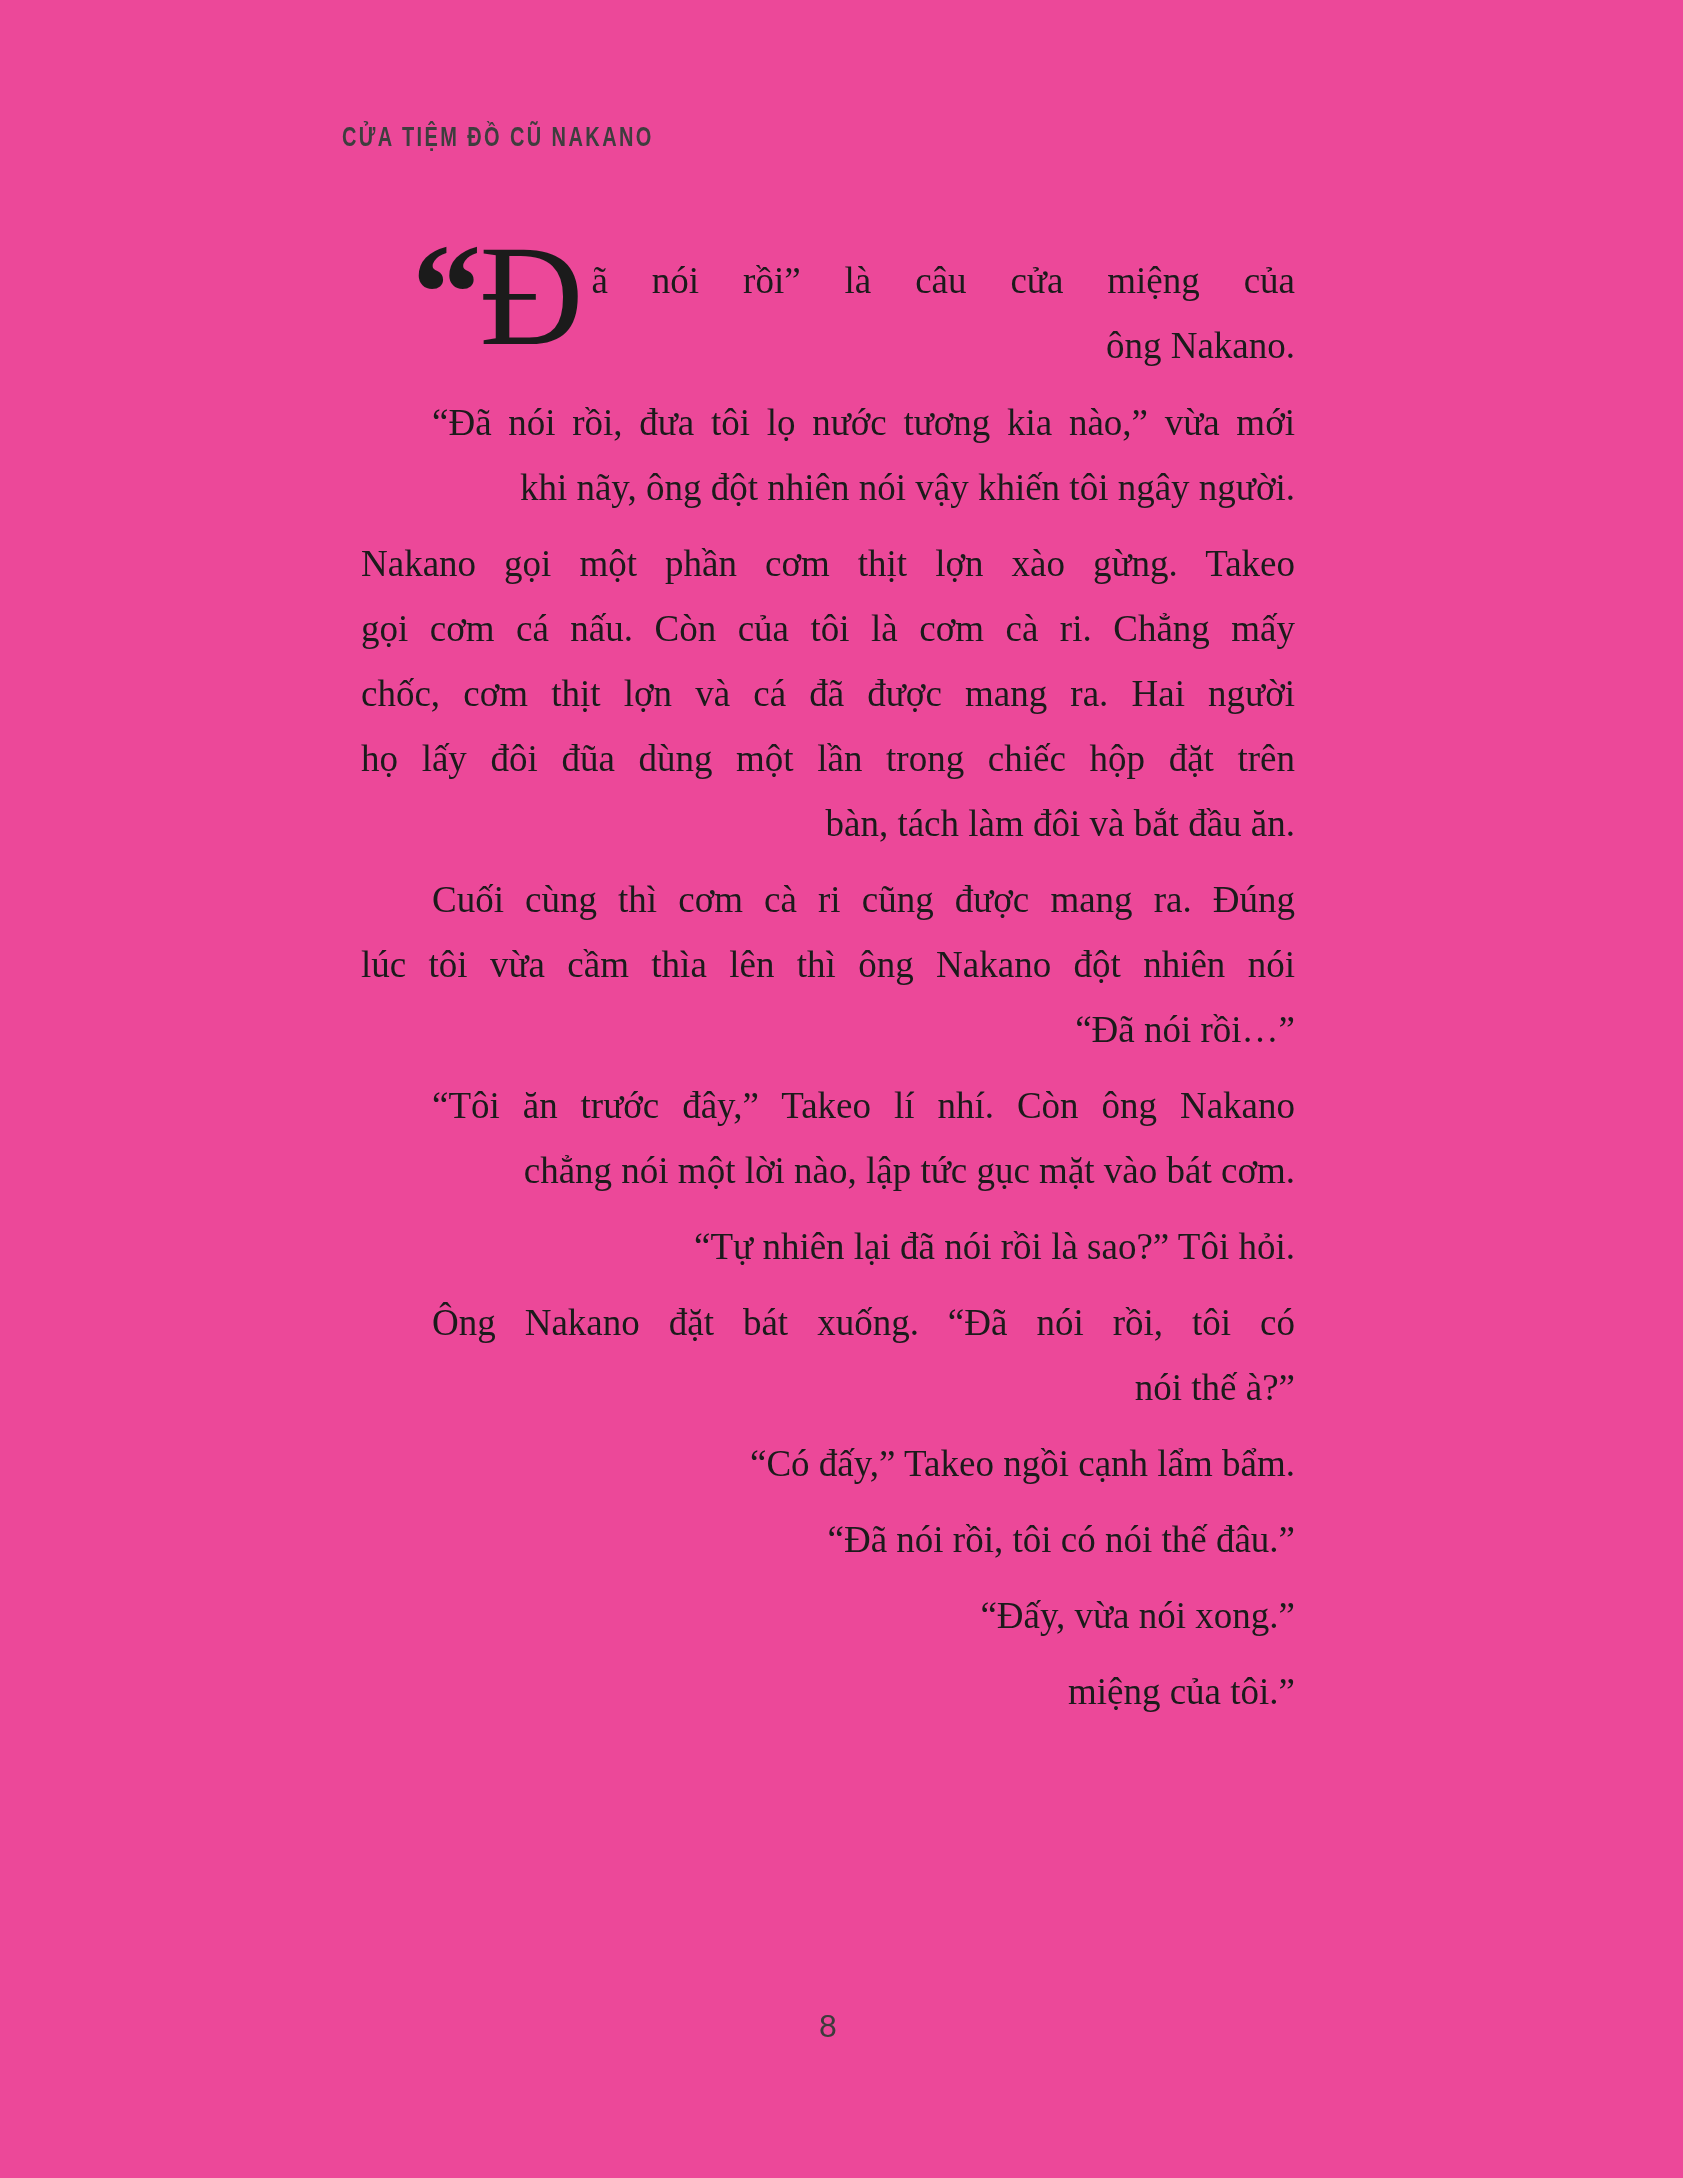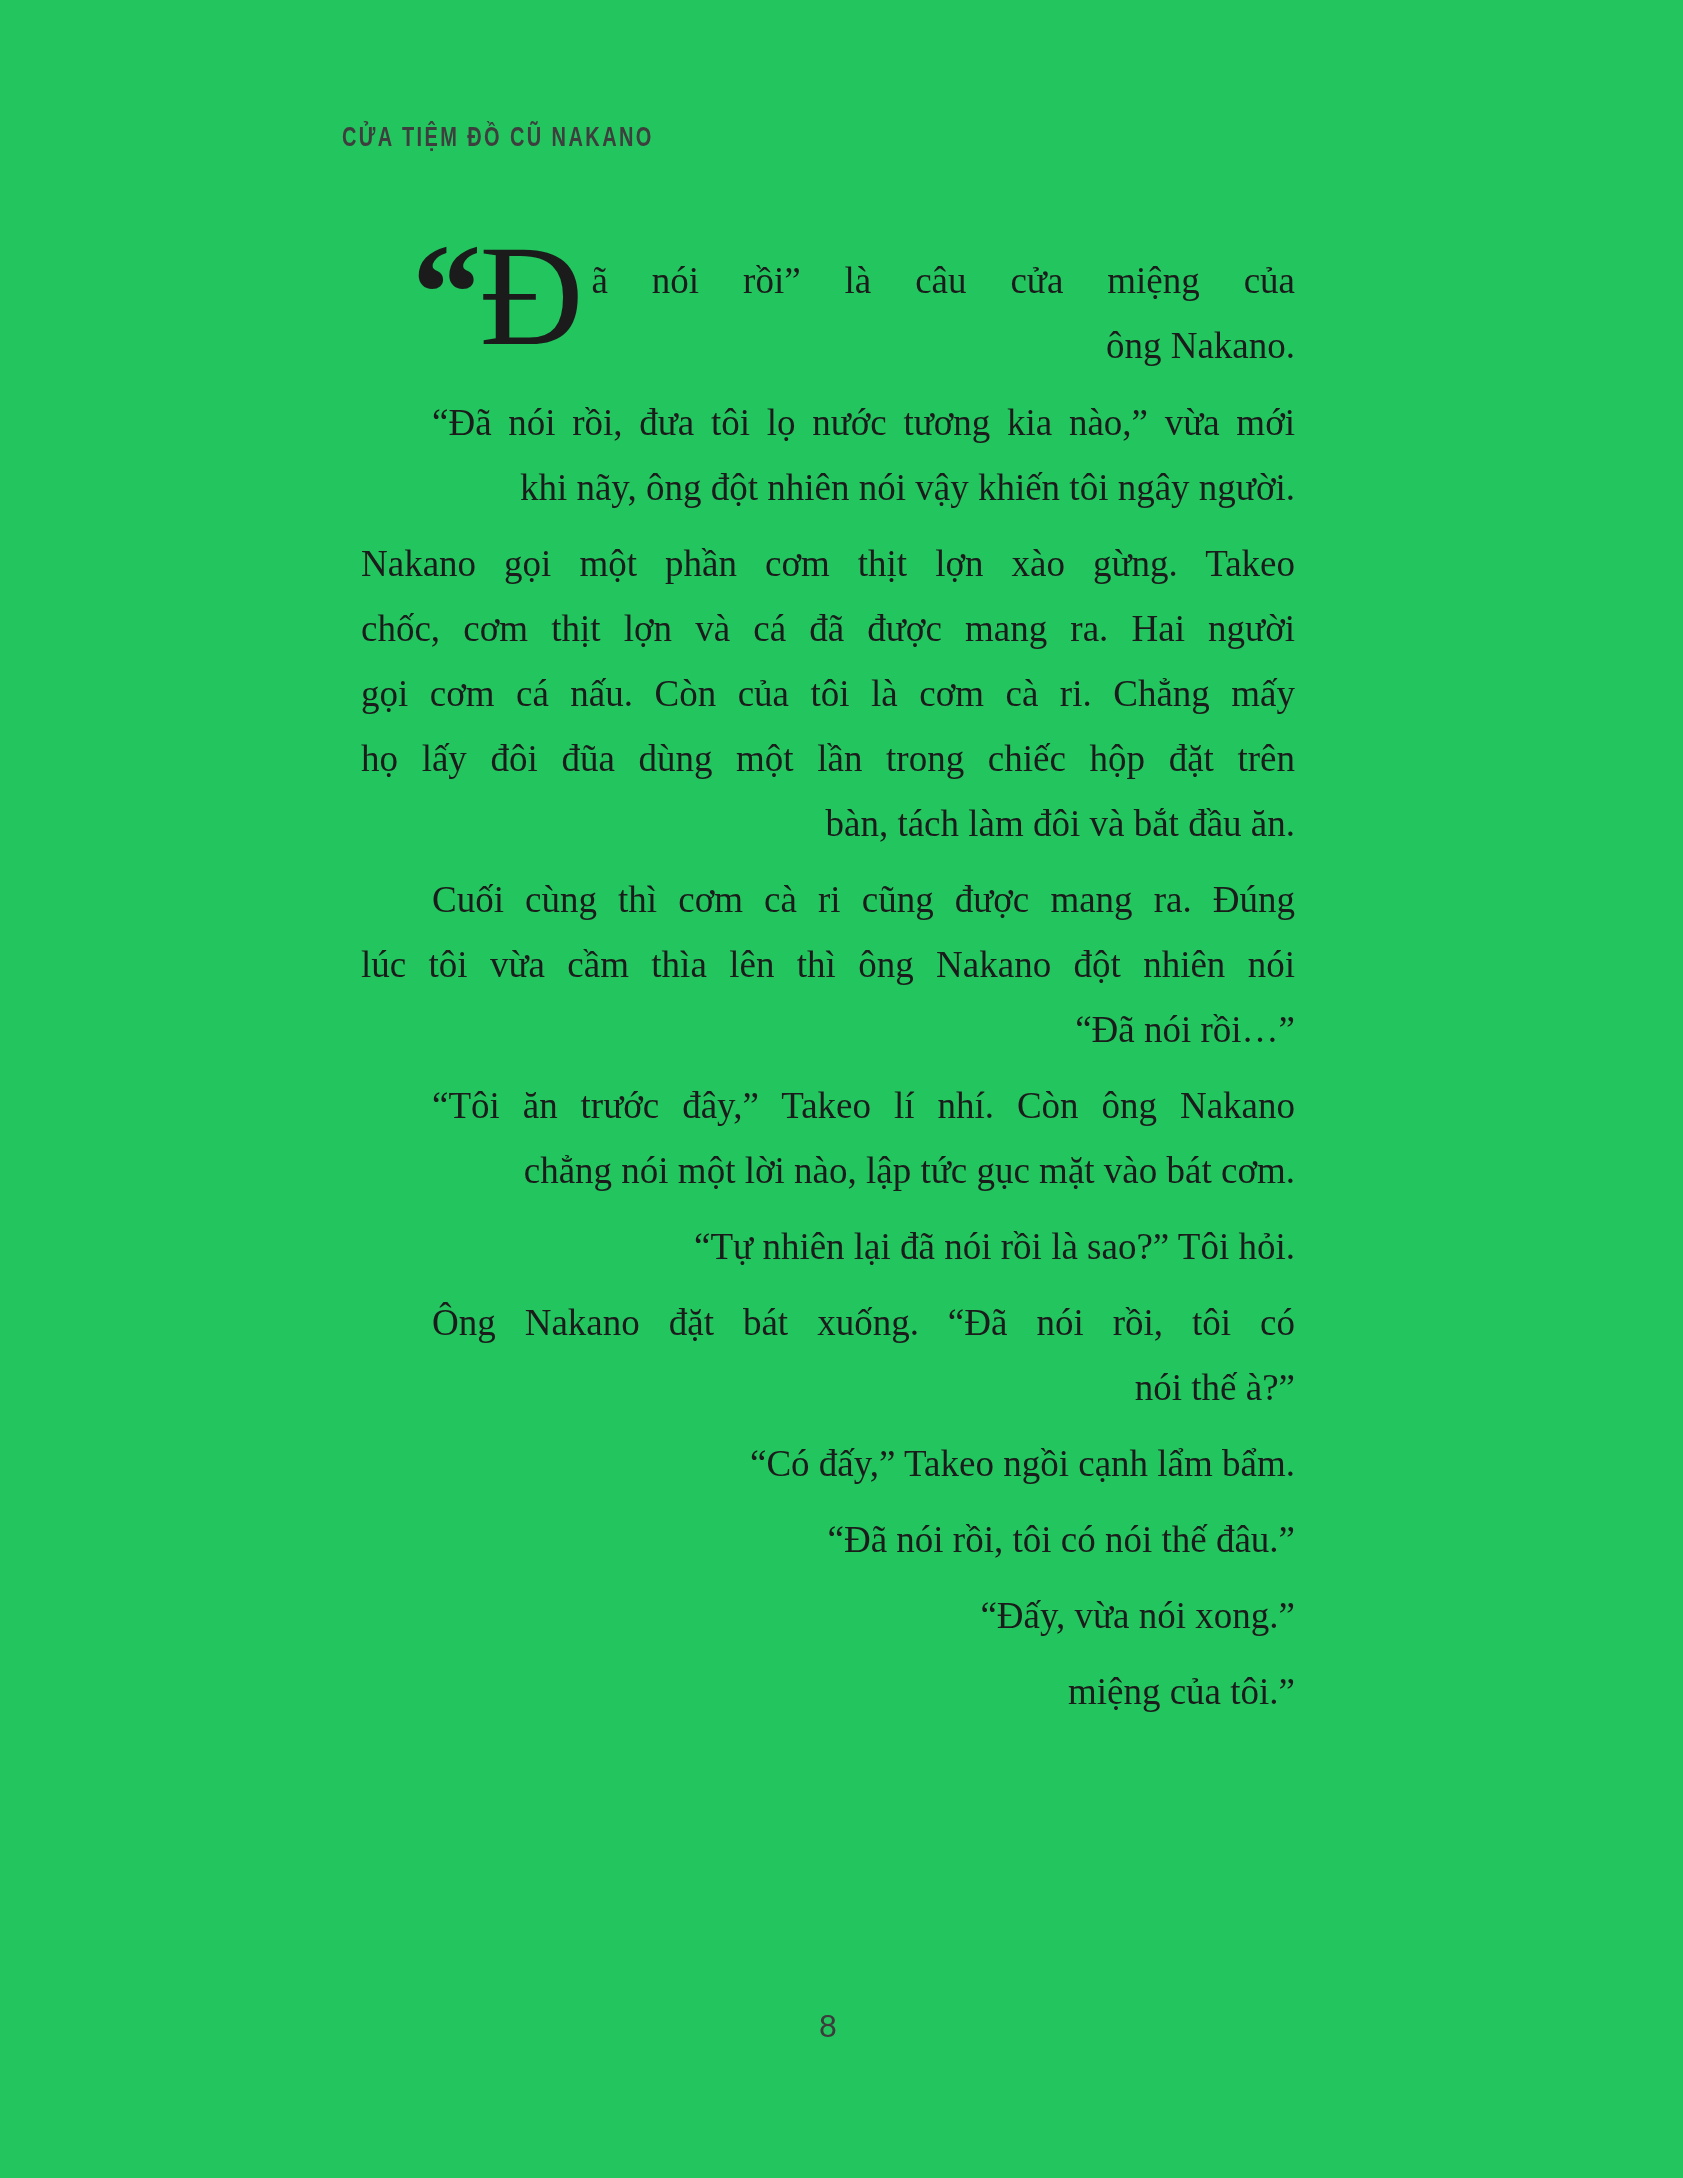--- a/index.html
+++ b/index.html
@@ -1,20 +1,20 @@
 <!DOCTYPE html>
 <html><head>
 <meta charset="utf-8">
 <style>
   * { margin:0; padding:0; box-sizing:border-box; }
   html, body { background:#ffffff; }
   .page {
     position:relative;
     width:1683px; height:2178px;
-    background:#22c55e;
+    background:#ec4899;
     font-family:"Liberation Serif", serif;
     color:#1b1b1b;
     overflow:hidden;
   }
   .running-header {
     position:absolute; left:342px; top:121px;
     font-family:"Liberation Sans", sans-serif;
     font-weight:700;
     font-size:25px;
     letter-spacing:3px;
@@ -78,22 +78,22 @@
       </div>
     </div>
 
     <div class="para">
       <div class="tl j ind">“Đã nói rồi, đưa tôi lọ nước tương kia nào,” vừa mới</div>
       <div class="tl">khi nãy, ông đột nhiên nói vậy khiến tôi ngây người.</div>
     </div>
 
     <div class="para">
       <div class="tl j">Nakano gọi một phần cơm thịt lợn xào gừng. Takeo</div>
+      <div class="tl j">gọi cơm cá nấu. Còn của tôi là cơm cà ri. Chẳng mấy</div>
       <div class="tl j">chốc, cơm thịt lợn và cá đã được mang ra. Hai người</div>
-      <div class="tl j">gọi cơm cá nấu. Còn của tôi là cơm cà ri. Chẳng mấy</div>
       <div class="tl j">họ lấy đôi đũa dùng một lần trong chiếc hộp đặt trên</div>
       <div class="tl">bàn, tách làm đôi và bắt đầu ăn.</div>
     </div>
 
     <div class="para">
       <div class="tl j ind">Cuối cùng thì cơm cà ri cũng được mang ra. Đúng</div>
       <div class="tl j">lúc tôi vừa cầm thìa lên thì ông Nakano đột nhiên nói</div>
       <div class="tl">“Đã nói rồi…”</div>
     </div>
 

